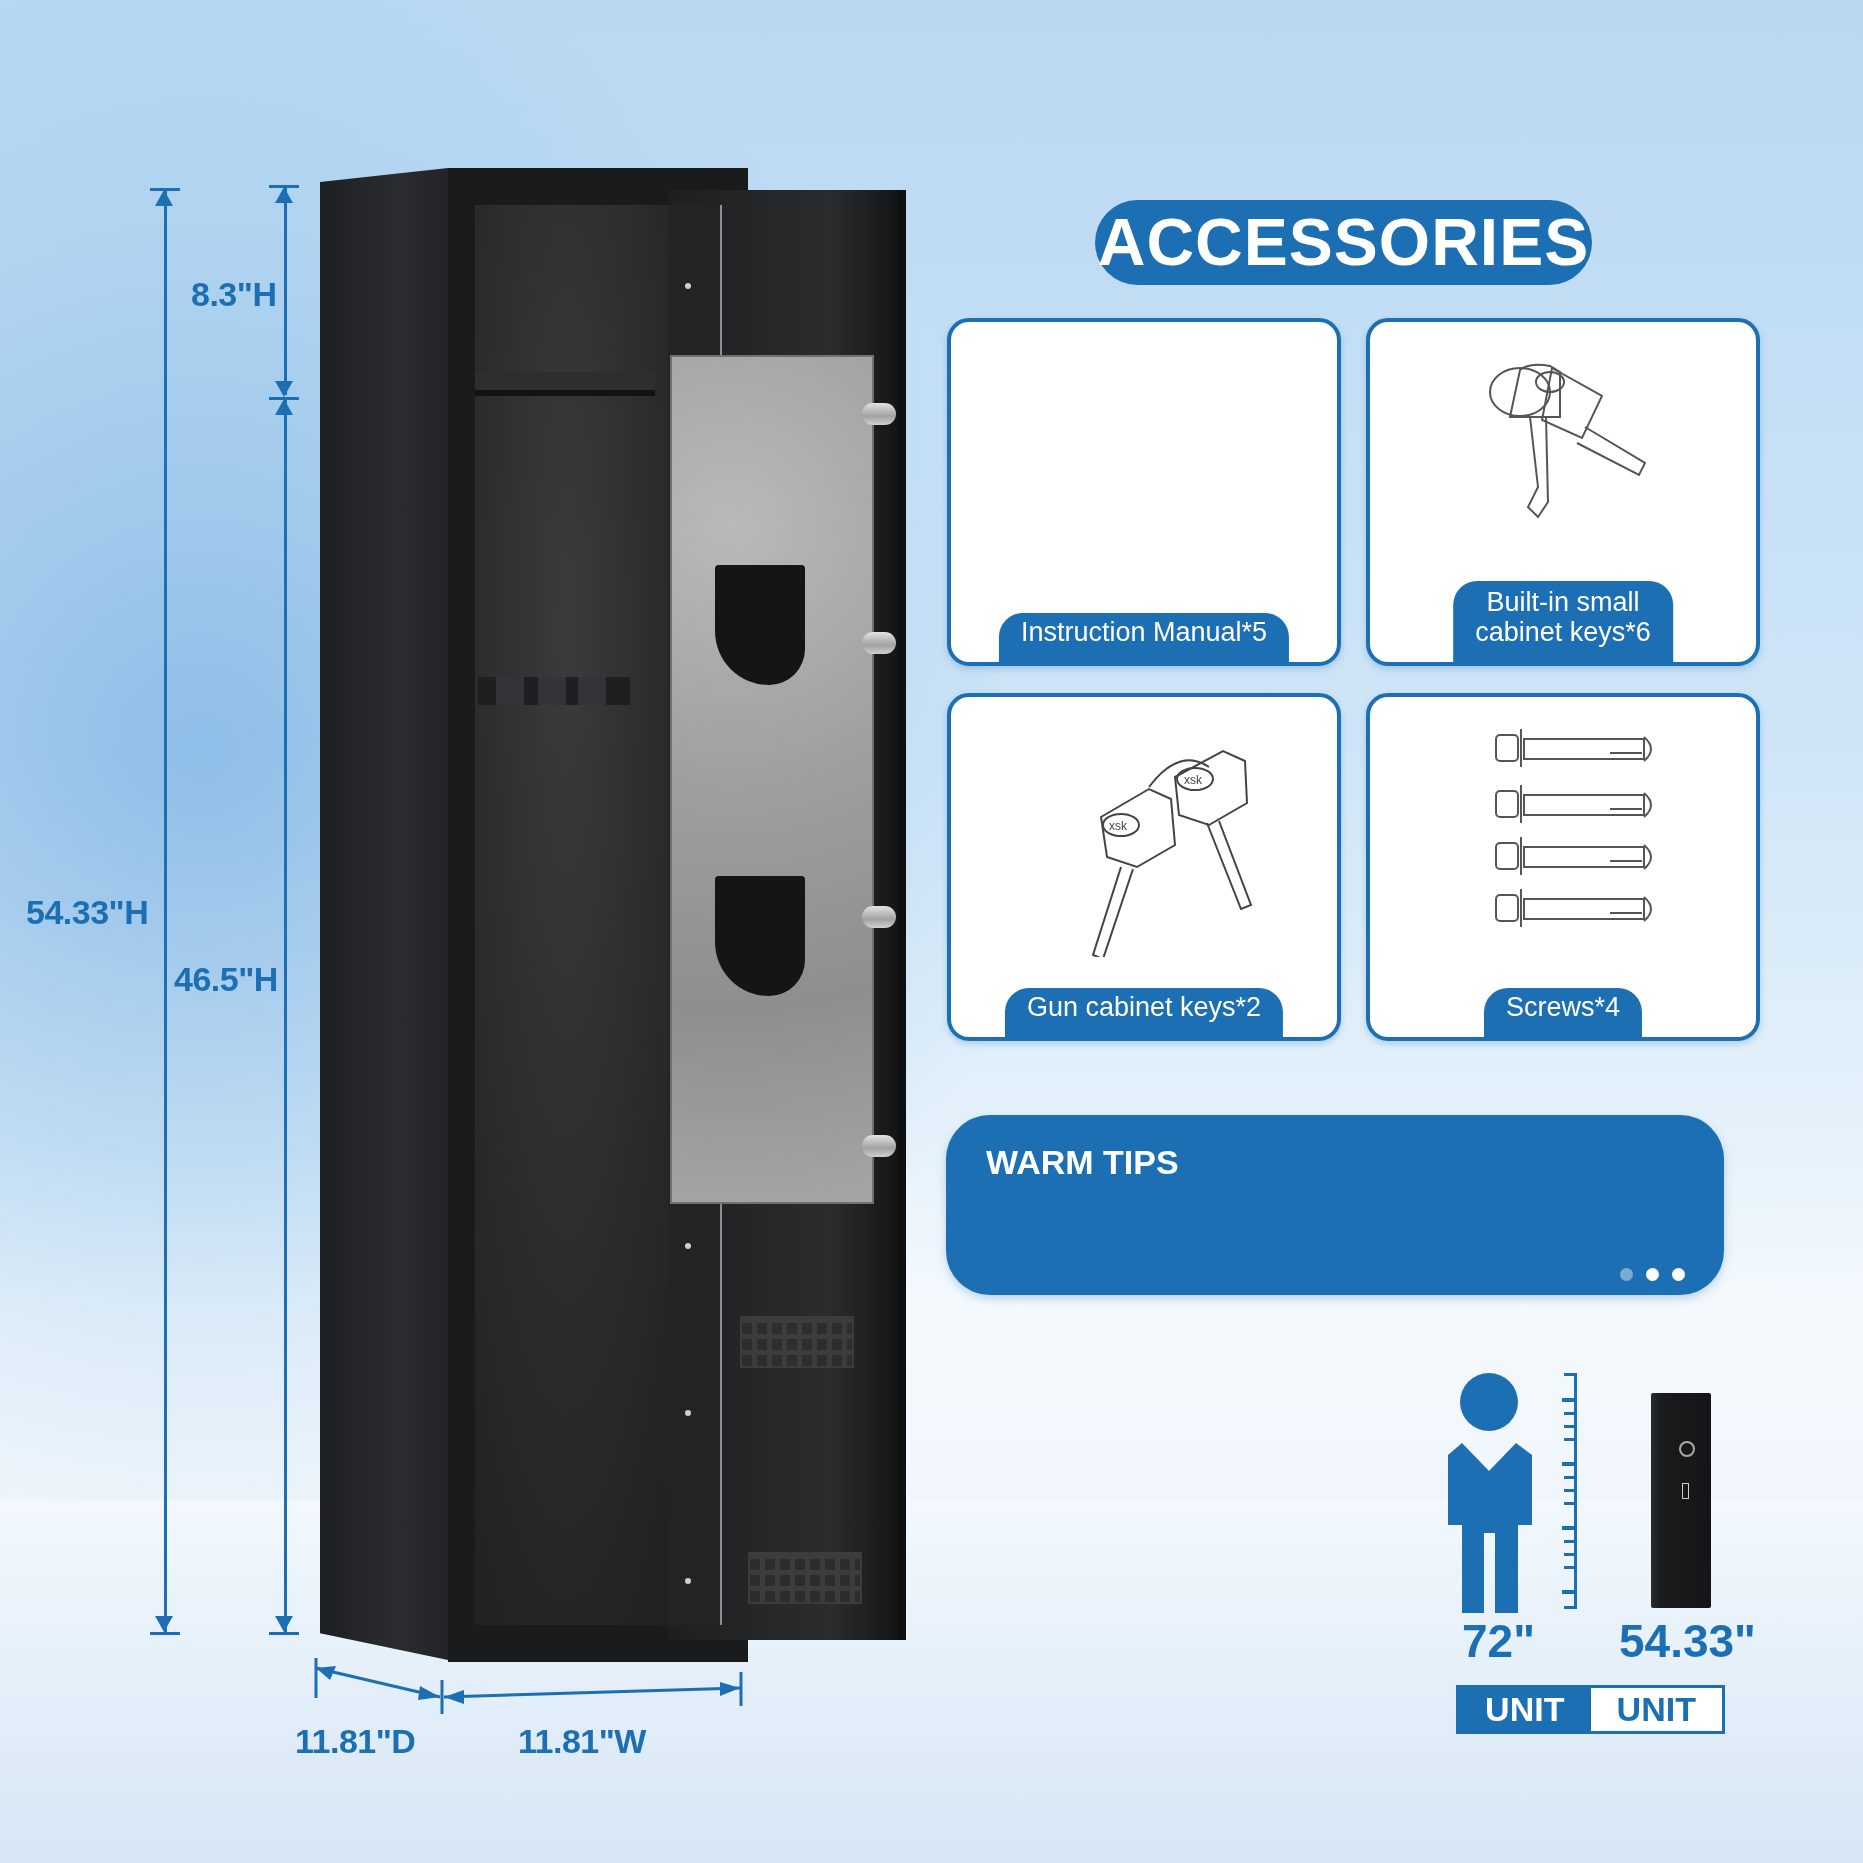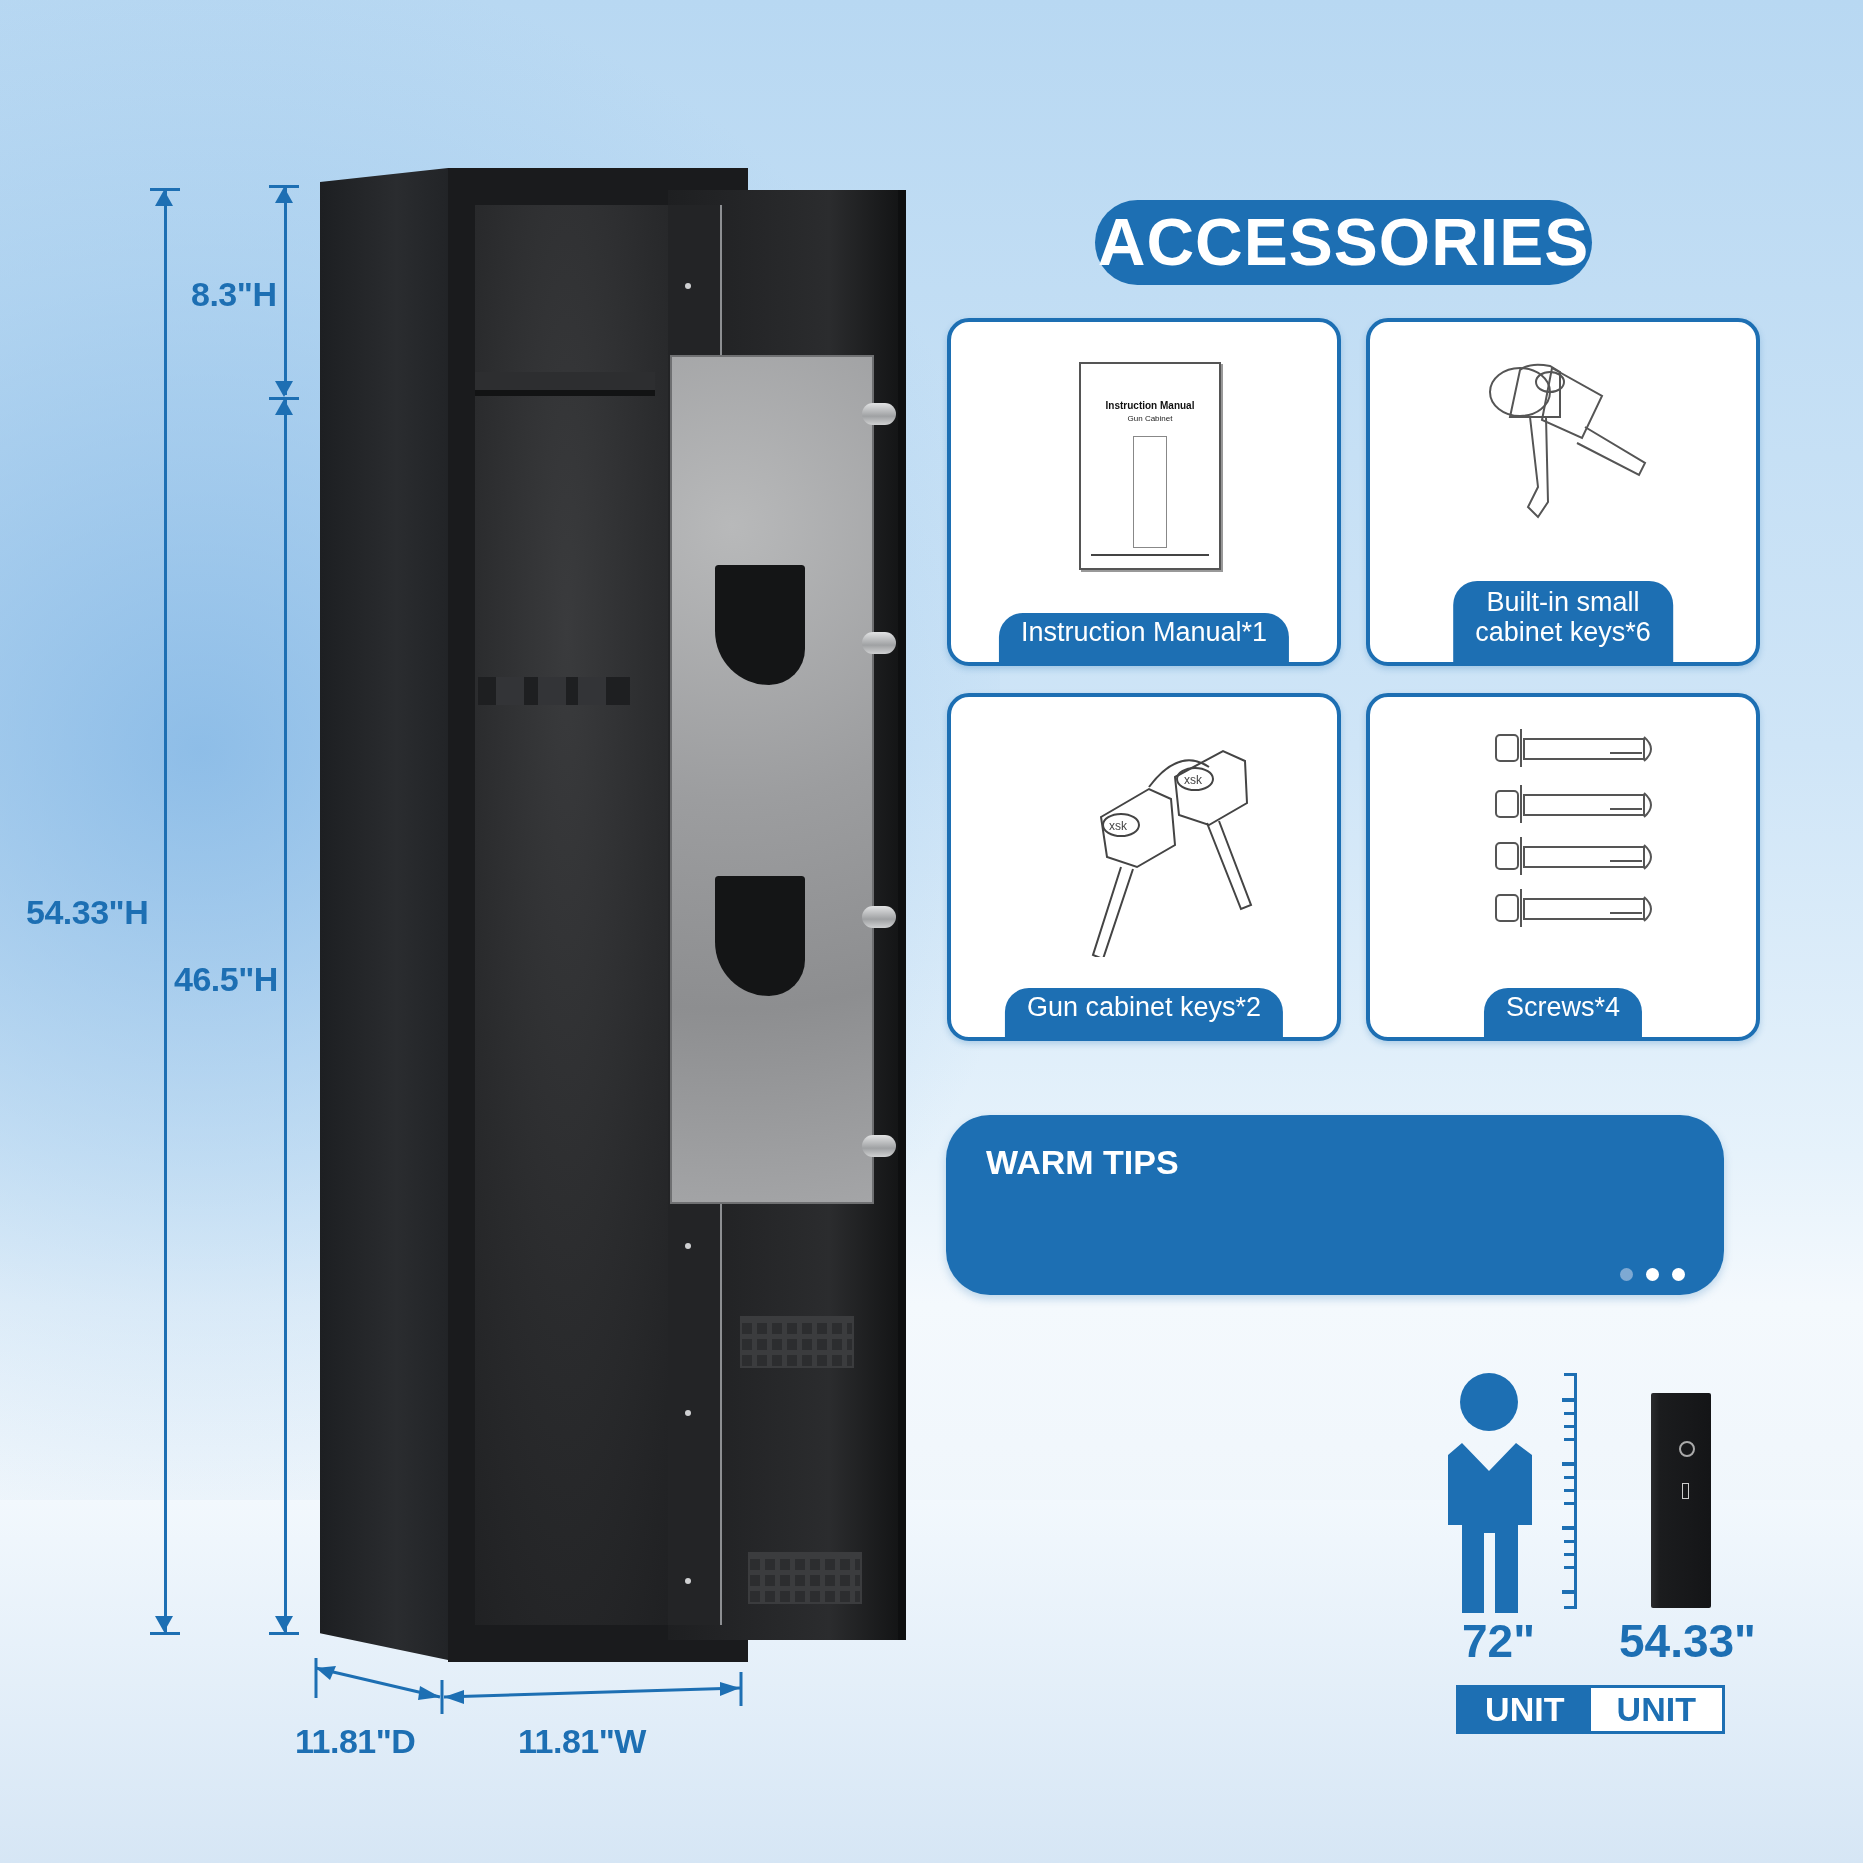--- a/index.html
+++ b/index.html
@@ -170,29 +170,21 @@
   <div class="bolt" style="left:862px;top:632px"></div>
   <div class="bolt" style="left:862px;top:906px"></div>
   <div class="bolt" style="left:862px;top:1135px"></div>
   <div class="grate" style="left:740px;top:1316px;"></div>
   <div class="grate" style="left:748px;top:1552px;"></div>
 </div>
 
 <div class="acc-title">ACCESSORIES</div>
 
 <div class="card" style="left:947px;top:318px;">
-  <div class="card-illus">
-    <div class="manual">
-      <div class="t1">Instruction Manual</div>
-      <div class="t2">Gun Cabinet</div>
-      <div class="mini-cab"></div>
-      <div class="foot"></div>
-    </div>
-  </div>
-  <div class="card-label">Instruction Manual*1</div>
+  <div class="card-label">Instruction Manual*5</div>
 </div>
 
 <div class="card" style="left:1366px;top:318px;">
   <svg class="card-illus" viewBox="0 0 386 260">
     <g fill="none" stroke="#555" stroke-width="2">
       <ellipse cx="150" cy="70" rx="30" ry="24"></ellipse>
       <path d="M150 48 q10 -8 30 -4 l10 6 v45 h-50 z"></path>
       <path d="M160 95 l8 70 l-10 20 l10 10 l10 -15 l-2 -85"></path>
       <path d="M182 46 l50 28 l-20 42 l-40 -18 z"></path>
       <path d="M215 105 l60 36 l-6 12 l-62 -32"></path>

